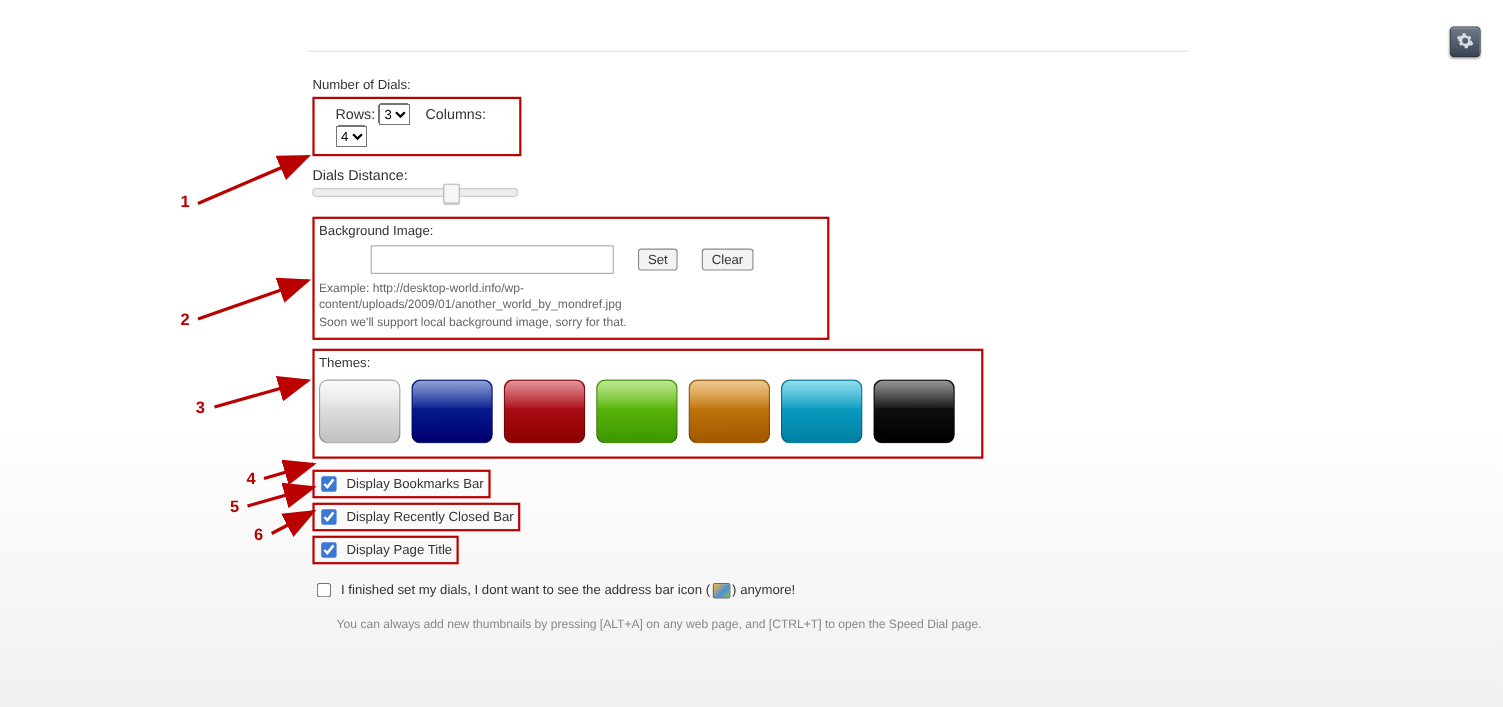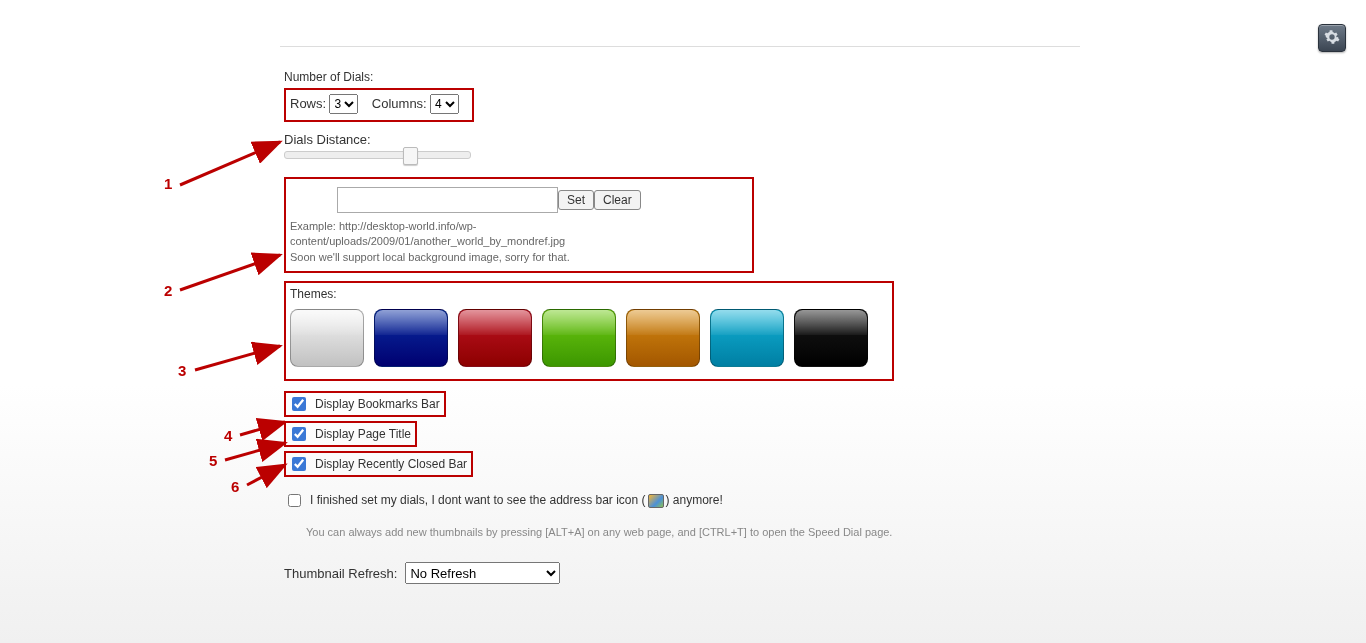--- a/index.html
+++ b/index.html
@@ -36,21 +36,21 @@
   .section-label {
     font-size: 12px;
     color: #333;
     margin-bottom: 6px;
   }
   .row {
     margin-bottom: 14px;
   }
   .num-dials-box {
     border: 2px solid #bb0000;
-    padding: 4px 8px 6px 4px;
+    padding: 4px 8px 6px 19px;
     display: inline-block;
     width: 190px;
     box-sizing: border-box;
     margin-top: -2px;
   }
   .label-inline {
     font-size: 13px;
   }
   select.small {
     font-size: 12px;
@@ -248,21 +248,22 @@
   
   <div class="row" style="margin-top:10px;">
     <div style="font-size:13px;">Dials Distance:</div>
     <div class="slider-track">
       <div class="slider-handle"></div>
     </div>
   </div>
 
   
   <div class="bg-image-box" style="margin-top:4px;">
-    <div style="display:flex;align-items:center;gap:0;margin-top:4px;padding-left:47px;">
+    <div class="section-label">Background Image:</div>
+    <div style="display:flex;align-items:center;gap:22px;margin-top:4px;padding-left:47px;">
       <input type="text" class="bg-input" value="" style="">
       <span class="btn">Set</span>
       <span class="btn">Clear</span>
     </div>
     <div class="small-note">
       <span>Example: http://desktop-world.info/wp-content/uploads/2009/01/another_world_by_mondref.jpg</span><br>
       <span>Soon we'll support local background image, sorry for that.</span>
     </div>
   </div>
 
@@ -284,47 +285,41 @@
   <div style="margin-top:10px;">
     <div class="checkbox-row">
       <span class="red-pad">
         <input type="checkbox" checked="" style="">
         <span>Display Bookmarks Bar</span>
       </span>
     </div>
     <div class="checkbox-row">
       <span class="red-pad">
         <input type="checkbox" checked="" style="">
-        <span>Display Page Title</span>
+        <span>Display Recently Closed Bar</span>
       </span>
     </div>
     <div class="checkbox-row">
       <span class="red-pad">
         <input type="checkbox" checked="" style="">
-        <span>Display Recently Closed Bar</span>
+        <span>Display Page Title</span>
       </span>
     </div>
   </div>
 
   
   <div class="finished-row">
     <input type="checkbox" style="">
     <span>
       <span>I finished set my dials, I dont want to see the address bar icon (</span><span class="mini-icon"></span><span>) anymore!</span>
     </span>
   </div>
   <div class="finished-note">You can always add new thumbnails by pressing [ALT+A] on any web page, and [CTRL+T] to open the Speed Dial page.</div>
 
   
-  <div class="label-row" style="margin-top:24px;">
-    <span>Thumbnail Refresh:</span>
-    <select style="width:155px;">
-      <option>No Refresh</option>
-    </select>
-  </div>
 
   
   
 
 </div>
 
 <svg class="arrow" style="left:0;top:0;width:1366px;height:643px;">
   <defs>
     <marker id="ah" markerWidth="10" markerHeight="8" refX="9" refY="4" orient="auto">
       <path d="M0,0 L10,4 L0,8 z" fill="#bb0000"></path>

